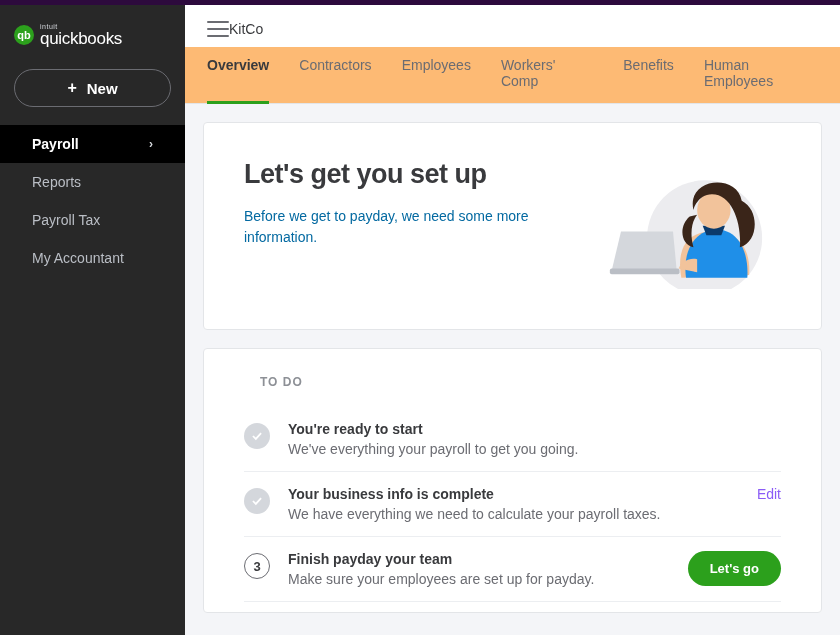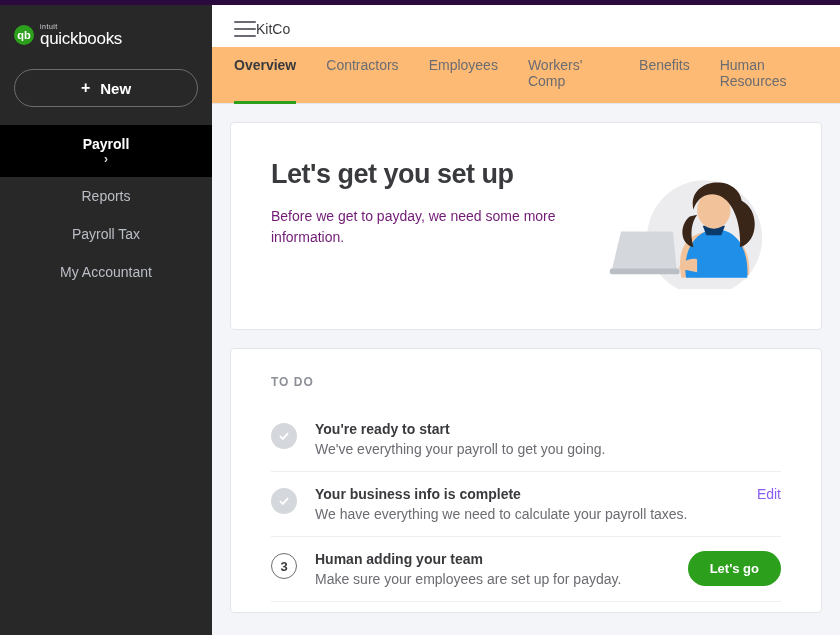--- a/index.html
+++ b/index.html
@@ -13,21 +13,21 @@
   .topbar {
     height: 5px;
     background: #2d0a3d;
   }
   .app {
     display: flex;
     height: 630px;
   }
   
   .sidebar {
-    width: 212px;
+    width: 185px;
     background: #282828;
     color: #d4d7dc;
     flex-shrink: 0;
     display: flex;
     flex-direction: column;
   }
   .brand {
     display: flex;
     align-items: center;
     padding: 18px 14px 16px 14px;
@@ -51,25 +51,25 @@
     color: #fff;
     font-size: 15px;
     font-weight: 600;
     padding: 9px 0;
     display:flex; align-items:center; justify-content:center; gap:10px;
     cursor:pointer;
   }
   .new-plus { font-size: 16px; font-weight:700; }
   .nav { list-style:none; }
   .nav-item {
-    padding: 11px 4px;
+    padding: 11px 32px;
     font-size: 14px;
     color: #babec5;
     cursor:pointer;
-    display:flex; align-items:center; justify-content:space-between;flex-direction:column;
+    display:flex; align-items:center; justify-content:space-between;
   }
   .nav-item.active {
     background:#000;
     color:#fff;
     font-weight:600;
   }
   .chevron { font-size:12px; color:#d4d7dc; }
 
   
   .main {
@@ -125,24 +125,24 @@
     padding: 36px 40px;
     margin-bottom:18px;
     position:relative;
   }
   .hero {
     display:flex;
     justify-content:space-between;
   }
   .hero-text { max-width: 300px; }
   .hero-title { font-size:27px; font-weight:700; color:#393a3d; margin-bottom:16px; letter-spacing:-0.5px;}
-  .hero-sub { font-size:14px; color:#701a75; line-height:1.5; }
+  .hero-sub { font-size:14px; color:#0369a1; line-height:1.5; }
 
   .todo-card { padding: 26px 40px 10px 40px; }
-  .todo-label { font-size:12px; color:#8d9096; letter-spacing:1px; font-weight:600; margin-bottom:18px; }
+  .todo-label { font-size:12px; color:#8d9096; letter-spacing:1px; font-weight:600; margin-bottom:18px;margin-left:16px; }
   .todo-item {
     display:flex;
     align-items:flex-start;
     padding: 14px 0;
     border-bottom:1px solid #eceef1;
     gap:18px;
   }
   .todo-icon {
     width:26px; height:26px; border-radius:50%;
     display:flex; align-items:center; justify-content:center;
@@ -207,21 +207,21 @@
       </div>
       <div class="company">KitCo</div>
     </div>
 
     <nav class="tabs">
       <div class="tab active">Overview</div>
       <div class="tab">Contractors</div>
       <div class="tab">Employees</div>
       <div class="tab">Workers' Comp</div>
       <div class="tab">Benefits</div>
-      <div class="tab">Human Resources</div>
+      <div class="tab">Human Employees</div>
     </nav>
 
     <div class="content">
 
       <div class="card hero">
         <div class="hero-text">
           <h1 class="hero-title">Let's get you set up</h1>
           <p class="hero-sub">Before we get to payday, we need some more information.</p>
         </div>
         <div class="illus">
@@ -273,21 +273,21 @@
             <div class="todo-desc">We have everything we need to calculate your payroll taxes.</div>
           </div>
           <div class="todo-action">
             <span class="link">Edit</span>
           </div>
         </div>
 
         <div class="todo-item">
           <div class="todo-icon step">3</div>
           <div class="todo-body">
-            <div class="todo-title">Human adding your team</div>
+            <div class="todo-title">Finish payday your team</div>
             <div class="todo-desc">Make sure your employees are set up for payday.</div>
           </div>
           <div class="todo-action">
             <button class="btn-primary">Let's go</button>
           </div>
         </div>
 
       </div>
     </div>
   </main>

